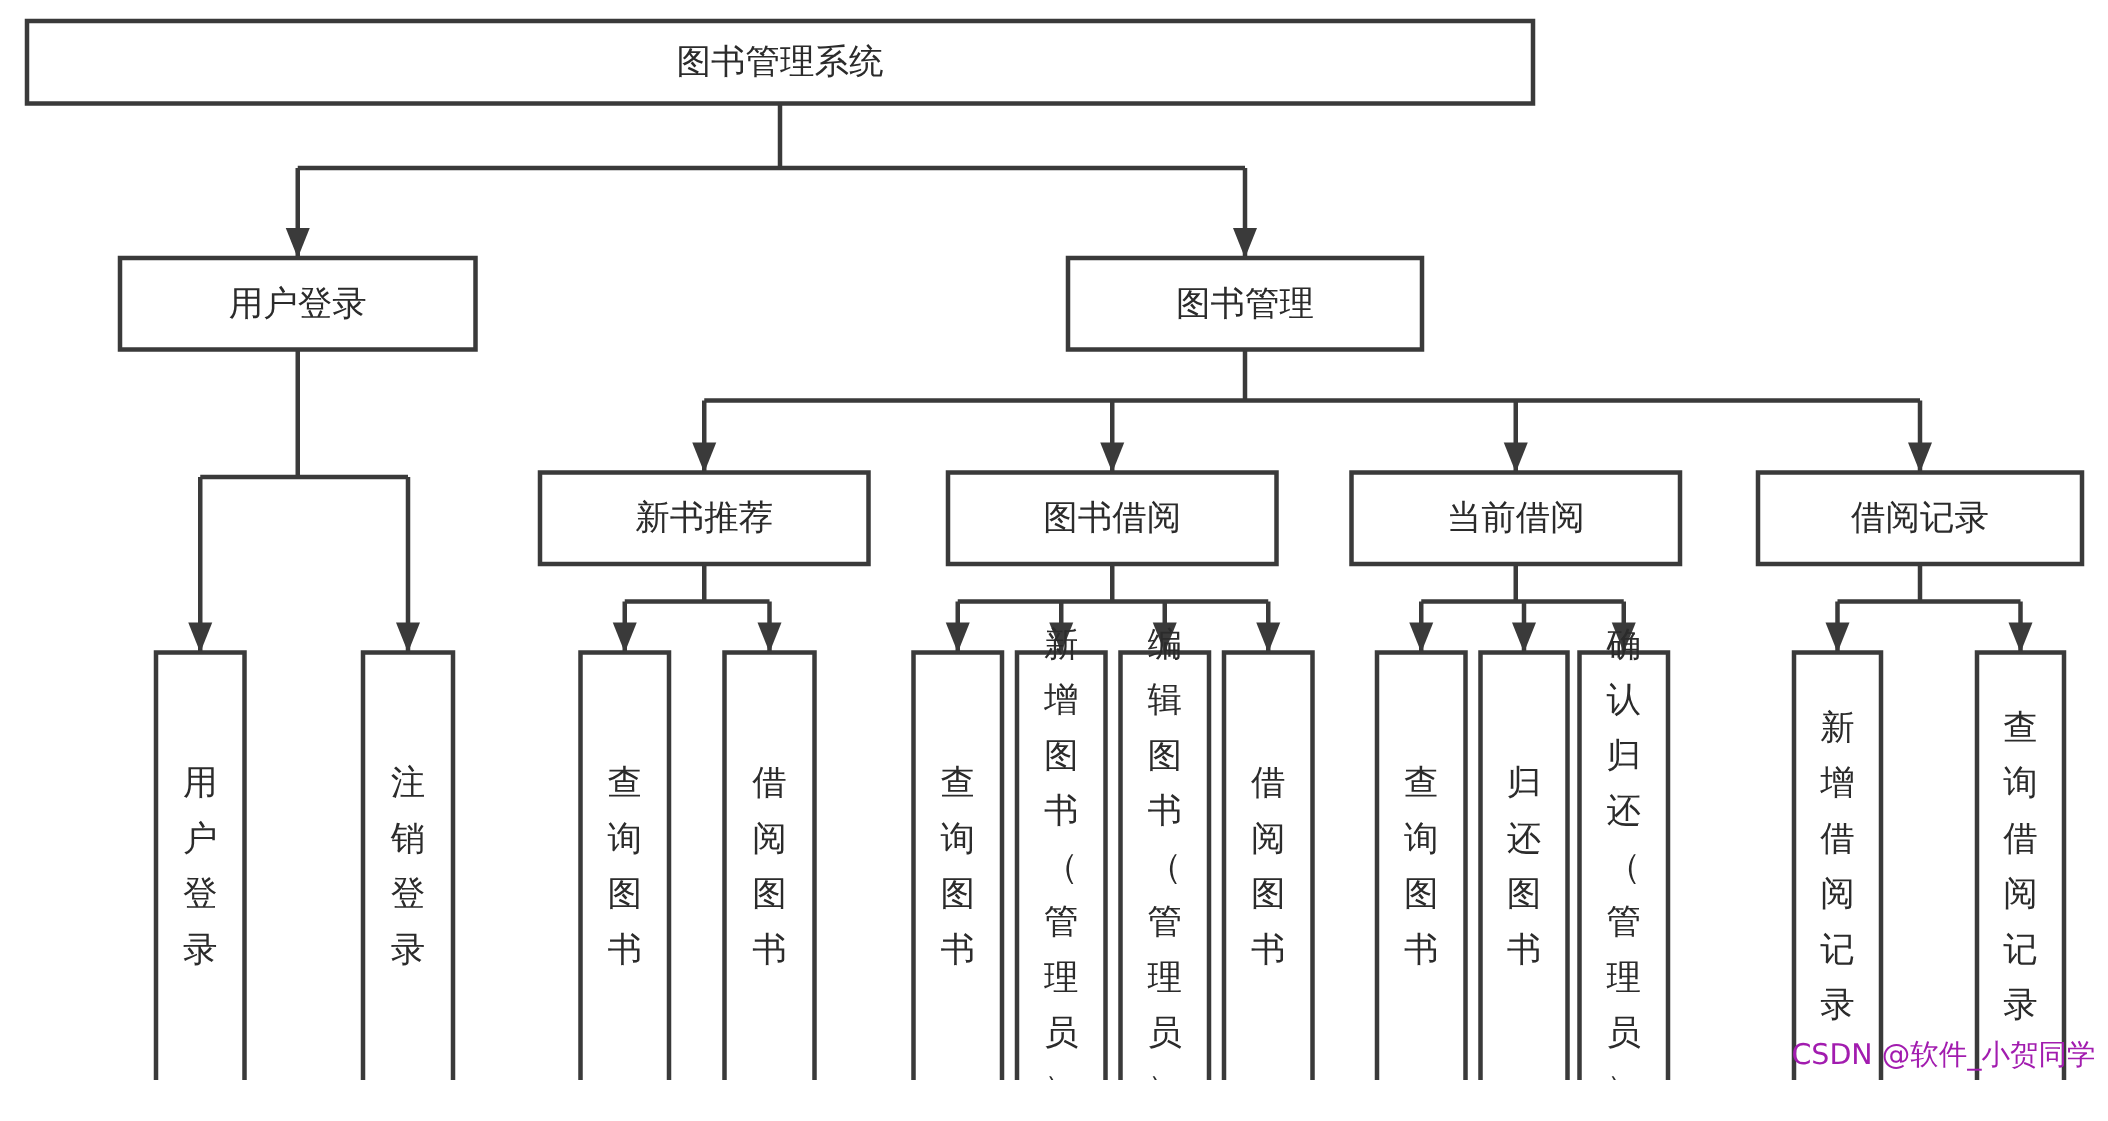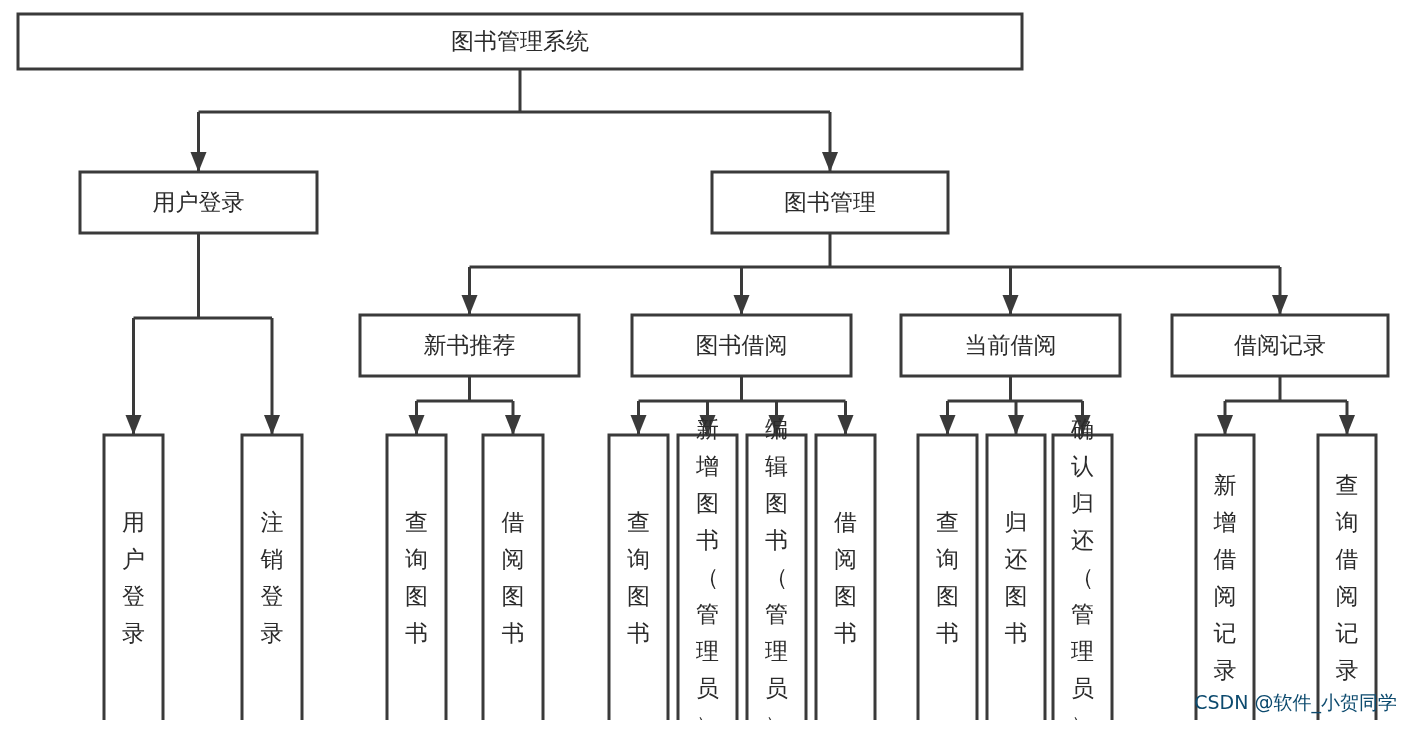--- a/index.html
+++ b/index.html
@@ -52,21 +52,21 @@
     font-size: 23px;
     fill: #2b2b2b;
     text-anchor: middle;
   }
   .watermark-text {
     position: absolute;
     right: 8px;
     bottom: 4px;
     font-family: "DejaVu Sans", "Liberation Sans", sans-serif;
     font-size: 19px;
-    color: #0c4a6e;
+    color: #a21caf;
     white-space: nowrap;
     user-select: none;
   }
 </style>
 </head>
 <body>
 
 <div id="diagram-root">
   <svg class="diagram-canvas" viewBox="0 0 1405 747">
     <g id="connectors-layer">

